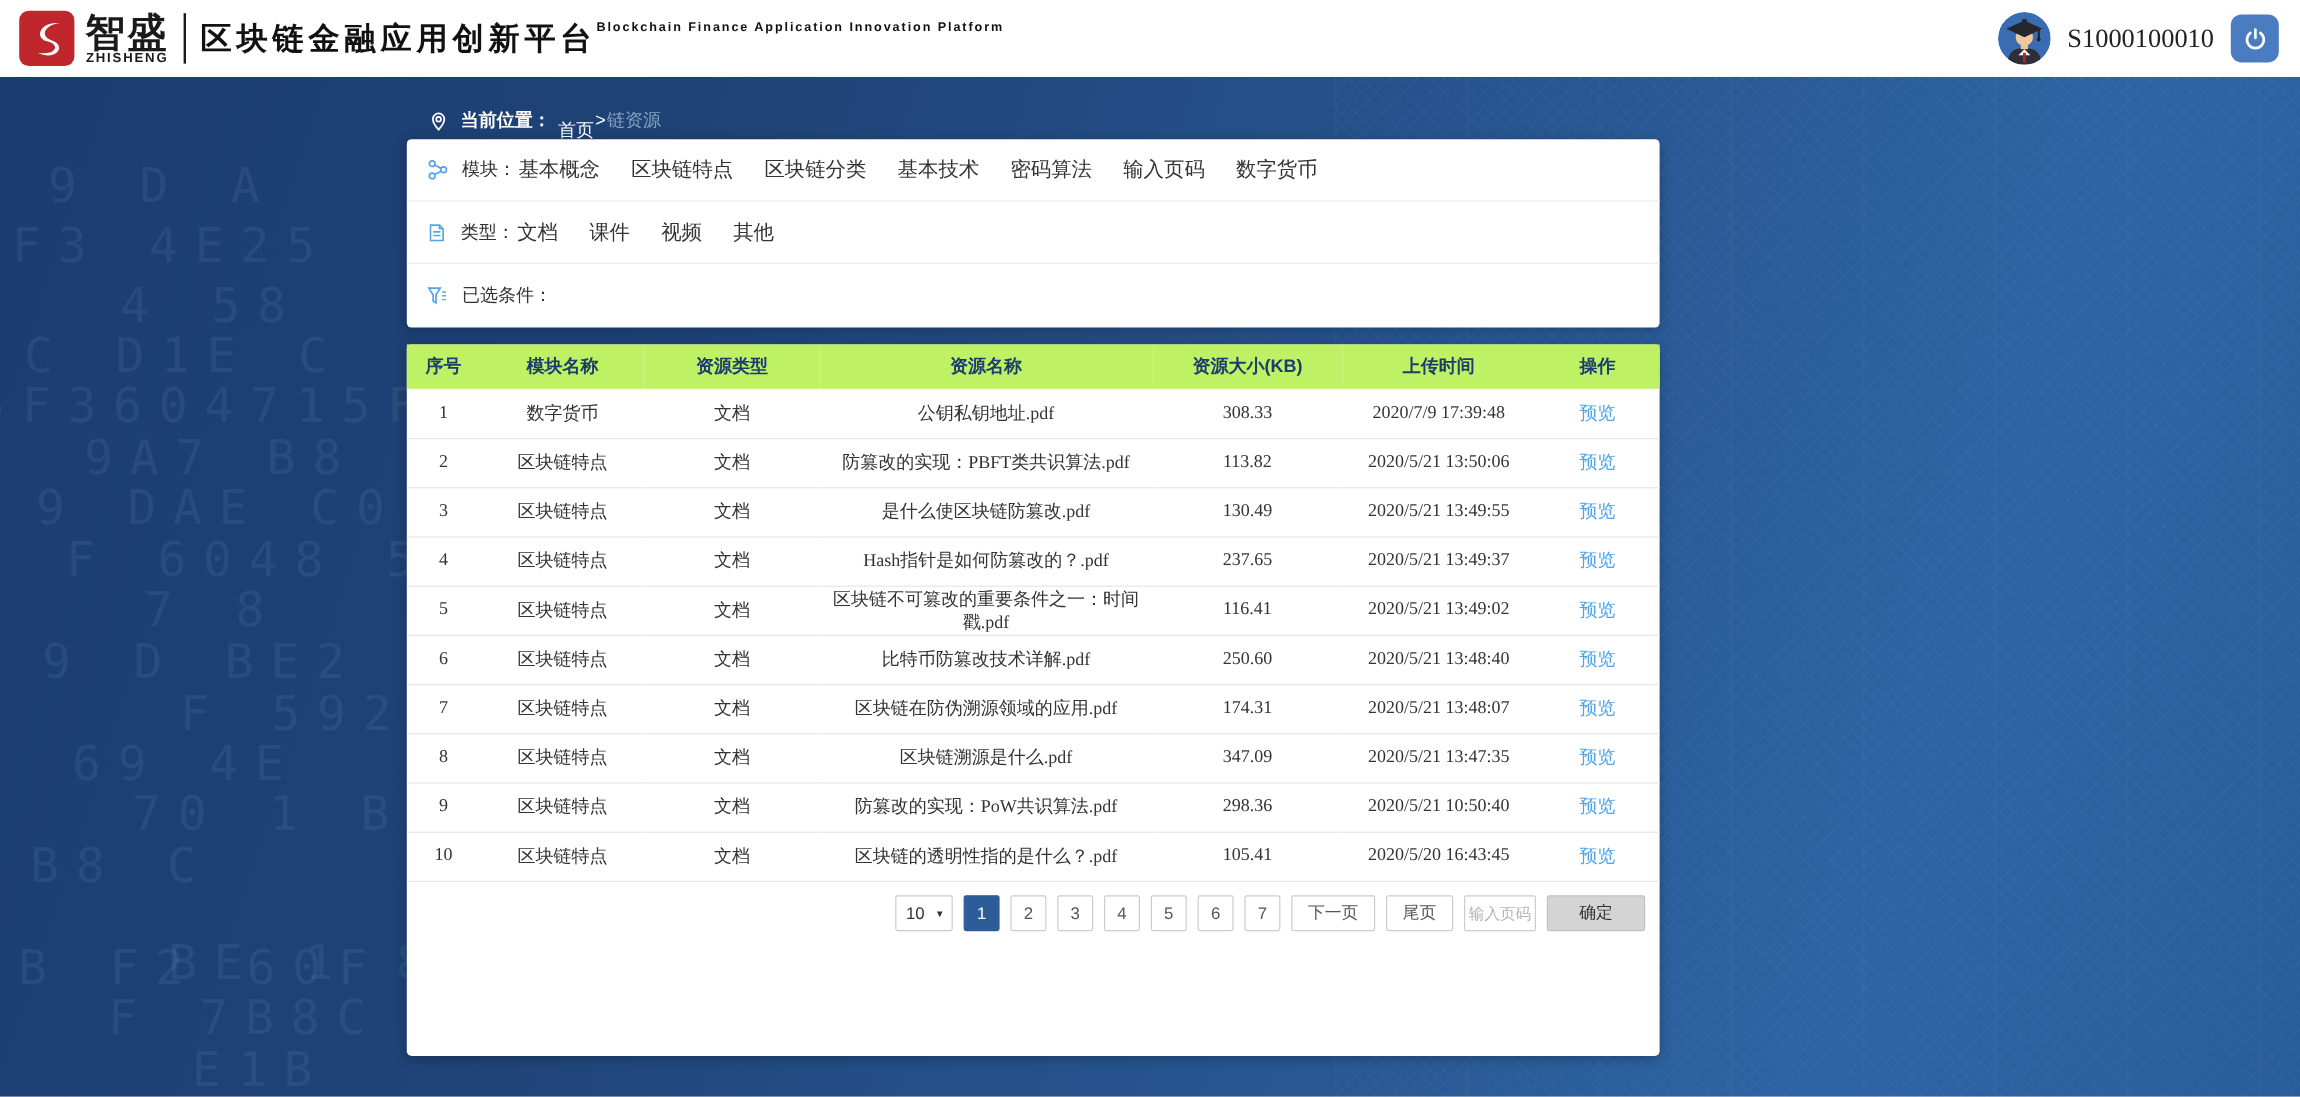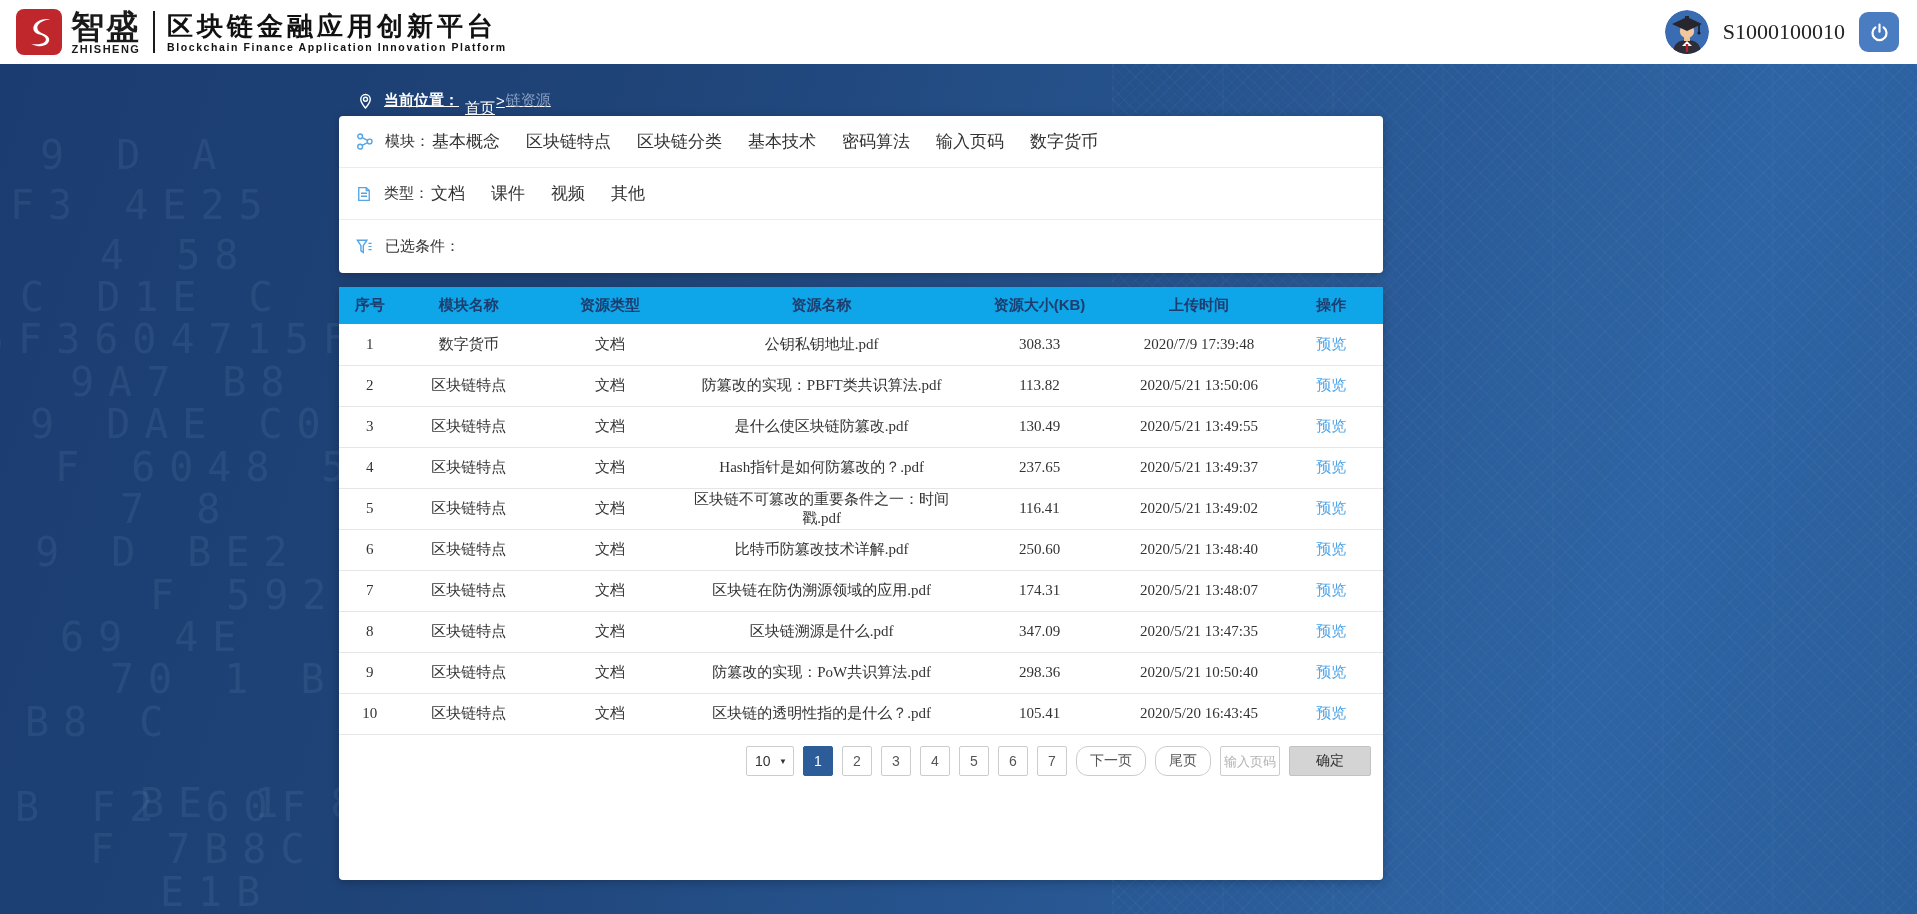--- a/index.html
+++ b/index.html
@@ -9,77 +9,77 @@
   .page { position:relative; width:1917px; height:914px; overflow:hidden; }
 
   
   .header { position:relative; width:100%; height:64px; background:#fff; z-index:5; }
   .logo-wrap { position:absolute; left:16px; top:9px; display:flex; align-items:center; }
   .logo-mark { width:46px; height:46px; background:#c0272d; border-radius:8px; display:flex; align-items:center; justify-content:center; }
   .logo-cn-block { margin-left:9px; text-align:center; }
   .logo-cn { font-size:33px; font-weight:700; color:#1a1a1a; line-height:33px; letter-spacing:2px; }
   .logo-en { font-size:11px; font-weight:700; color:#1a1a1a; letter-spacing:1.5px; line-height:12px; }
   .logo-divider { width:2px; height:42px; background:#1a1a1a; margin:0 12px; }
-  .title-block { display:flex; flex-direction:column; justify-content:flex-start; }
+  .title-block { display:flex; justify-content:flex-start; }
   .title-cn { font-size:26px; font-weight:700; color:#111; letter-spacing:4px; line-height:30px; }
   .title-en { font-size:10.5px; font-weight:700; color:#111; letter-spacing:1.6px; line-height:13px; }
   .user-wrap { position:absolute; right:18px; top:0; height:64px; display:flex; align-items:center; gap:14px; }
   .avatar { width:44px; height:44px; border-radius:50%; overflow:hidden; }
   .user-id { font-family:"Liberation Serif", serif; font-size:22px; color:#222; }
   .power-btn { width:40px; height:40px; border:none; border-radius:9px; background:#4a7cc2; display:flex; align-items:center; justify-content:center; cursor:pointer; }
 
   
   .main { position:relative; width:100%; height:850px;
     background:linear-gradient(108deg,#1b3c70 0%,#1f4478 30%,#275590 58%,#2e64a4 82%,#2a5d9b 100%); }
   .hex-watermark { position:absolute; left:0; top:0; width:56%; height:100%; overflow:hidden; pointer-events:none; }
   .wm-line { position:absolute; font-family:"DejaVu Sans Mono", monospace; font-size:40px; letter-spacing:14px;
     color:rgba(205,225,250,0.075); white-space:nowrap; }
   .city-texture { position:absolute; right:0; top:0; width:42%; height:100%; pointer-events:none; opacity:.9;
     background:
       repeating-linear-gradient(45deg, rgba(255,255,255,0.030) 0 1px, transparent 1px 8px),
       repeating-linear-gradient(-45deg, rgba(255,255,255,0.030) 0 1px, transparent 1px 8px),
       repeating-linear-gradient(90deg, rgba(255,255,255,0.018) 0 2px, transparent 2px 110px); }
 
   
-  .breadcrumb { position:absolute; left:356px; top:82px; display:flex; align-items:center; color:#fff; font-size:15px;text-decoration:underline; }
+  .breadcrumb { position:absolute; left:356px; top:82px; display:flex; align-items:center; color:#fff; font-size:15px; }
   .breadcrumb .bc-icon { margin-right:9px; display:flex; }
   .bc-label { font-weight:700; margin-right:6px; }
   .bc-home { color:#fff; cursor:pointer;margin-top:17px; }
   .bc-sep { color:#fff; margin:0 1px; }
   .bc-current { color:#8aa0c4; }
 
   
   .panel { position:absolute; left:339px; width:1044px; background:#fff; border-radius:4px; box-shadow:0 2px 10px rgba(0,0,0,0.25); }
   .filter-panel { top:116px; height:157px; }
   .table-panel { top:287px; height:593px; }
 
   .filter-row { height:52px; display:flex; align-items:center; padding:0 16px; border-bottom:1px solid #ececec; }
   .filter-row:last-child { border-bottom:none; }
   .filter-row .f-icon { display:flex; margin-right:11px; }
   .f-label { font-size:15px; color:#333; margin-right:2px; }
   .f-options { display:flex; gap:26px; }
   .filter-opt { font-size:17px; color:#333; cursor:pointer; }
 
   
   table.res-table { width:100%; border-collapse:collapse; }
-  .res-table thead th { height:37px; background:#0ea5e9; color:#1d3d6e; font-size:15px; font-weight:700; text-align:center; }
+  .res-table thead th { height:37px; background:#bef264; color:#1d3d6e; font-size:15px; font-weight:700; text-align:center; }
   .res-table tbody td { height:41px; font-size:15px; color:#333; text-align:center; border-bottom:1px solid #e6e6e6;
     font-family:"Liberation Serif", serif; }
   .res-table tbody td a { color:#4da3e8; text-decoration:none; cursor:pointer; font-family:"Liberation Sans", sans-serif; }
 
   
   .pagination { position:absolute; right:12px; top:459px; display:flex; align-items:center; gap:9px; }
   .pg-size { width:48px; height:30px; border:1px solid #ccc; background:#fff; border-radius:2px;
     display:flex; align-items:center; justify-content:space-between; padding:0 6px 0 8px; font-size:14px; color:#333; cursor:pointer; }
   .pg-size .caret { font-size:8px; color:#333; }
   .pages { display:flex; gap:9px; }
   .pg-btn { min-width:30px; height:30px; border:1px solid #ccc; background:#fff; color:#555; font-size:14px;
     border-radius:2px; cursor:pointer; font-family:"Liberation Sans", sans-serif; }
   .pg-btn.active { background:#2d5d98; border-color:#2d5d98; color:#fff; }
-  .pg-wide { padding:0 13px;border-radius:12px; }
+  .pg-wide { padding:0 13px; }
   .pg-input { width:60px; height:30px; border:1px solid #ccc; border-radius:2px; text-align:center; font-size:13px; color:#333; outline:none; }
   .pg-input::placeholder { color:#b3b3b3; }
   .pg-confirm { height:30px; padding:0 26px; background:#d4d4d4; border:1px solid #c2c2c2; border-radius:2px;
     font-size:14px; color:#333; cursor:pointer; }
 </style>
 </head>
 <body>
 
 <div class="page">
 

